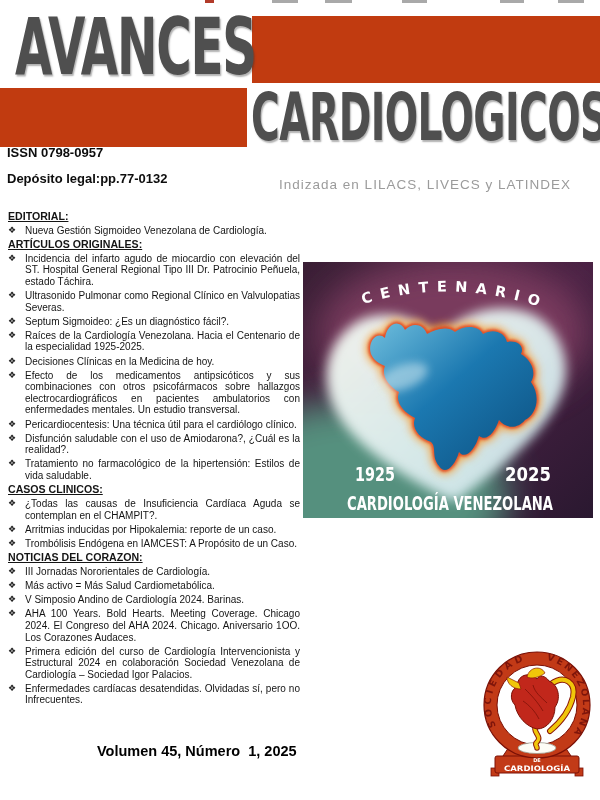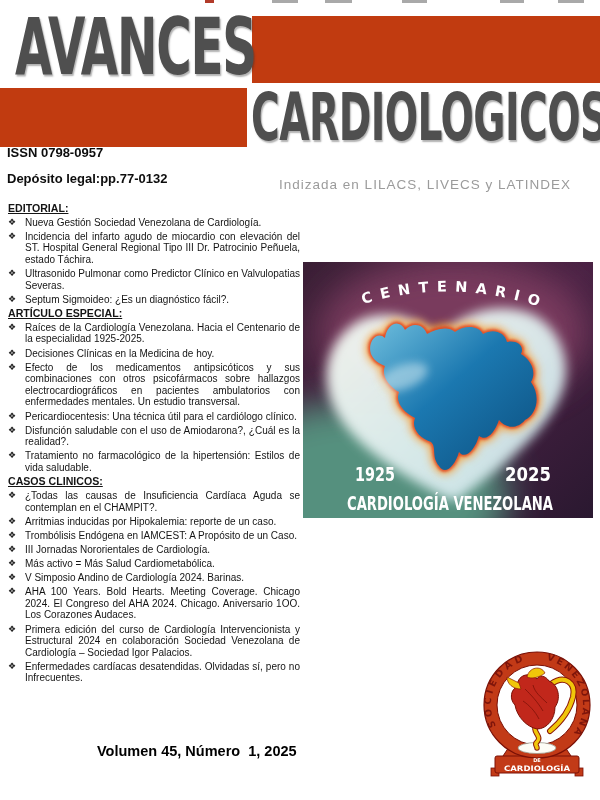--- a/index.html
+++ b/index.html
@@ -22,21 +22,21 @@
   .issn{top:145px;}
   .deposito{top:161px;margin-top:10px;}
   .subtitle{position:absolute;left:255px;width:340px;text-align:center;color:#9B9B9B;
             font-size:13.5px;letter-spacing:1px;white-space:nowrap;}
   .subtitle1{top:147px;}
   .subtitle2{top:177px;}
 
   
   .toc{position:absolute;left:8px;top:203px;width:292px;font-size:10px;line-height:11.6px;color:#141414;}
   .sec-h{font-weight:bold;text-decoration:underline;font-size:10.6px;margin:3px 0 2px;}
-  .sec:first-child .sec-h{margin-top:0;}
+  .sec:first-child .sec-h{margin-top:8px;}
   .item{display:flex;margin:0 0 2.5px;}
   .bullet{flex:0 0 17px;width:17px;font-size:9px;line-height:11.6px;color:#222;}
   .itx{flex:1;text-align:justify;}
 
   
   .centenario{position:absolute;left:303px;top:262px;width:290px;height:256px;}
   .centenario svg{display:block;}
 
   
   .logo{position:absolute;left:479px;top:651px;width:117px;height:127px;}
@@ -65,41 +65,41 @@
   <div class="issn-line issn">ISSN 0798-0957</div>
   <div class="issn-line deposito">Depósito legal:pp.77-0132</div>
   <div class="subtitle subtitle2">Indizada en LILACS, LIVECS y LATINDEX</div>
 
   <div class="toc">
 
     <div class="sec">
       <div class="sec-h">EDITORIAL:</div>
       <div class="item">
           <span class="bullet">❖</span>
-          <span class="itx">Nueva Gestión Sociedad Venezolana de Cardiología.</span>
-        </div>
-    </div>
-
-    <div class="sec">
+          <span class="itx">Nueva Gestión Sigmoideo Venezolana de Cardiología.</span>
+        </div>
+    </div>
+
+    <div class="sec">
+      <div class="sec-h">ARTÍCULOS ORIGINALES:</div>
       <div class="item">
           <span class="bullet">❖</span>
           <span class="itx">Incidencia del infarto agudo de miocardio con elevación del ST. Hospital General Regional Tipo III Dr. Patrocinio Peñuela, estado Táchira.</span>
         </div>
       <div class="item">
           <span class="bullet">❖</span>
-          <span class="itx">Ultrasonido Pulmonar como Predictor Clínico en Valvulopatias Severas.</span>
+          <span class="itx">Ultrasonido Pulmonar como Regional Clínico en Valvulopatias Severas.</span>
         </div>
       <div class="item">
           <span class="bullet">❖</span>
           <span class="itx">Septum Sigmoideo: ¿Es un diagnóstico fácil?.</span>
         </div>
     </div>
 
     <div class="sec">
-      <div class="sec-h">ARTÍCULO ESPECIAL:</div>
       <div class="item">
           <span class="bullet">❖</span>
           <span class="itx">Raíces de la Cardiología Venezolana.  Hacia el Centenario de la especialidad 1925-2025.</span>
         </div>
     </div>
 
     <div class="sec">
       <div class="item">
           <span class="bullet">❖</span>
           <span class="itx">Decisiones Clínicas en la Medicina de hoy.</span>
@@ -135,20 +135,21 @@
           <span class="bullet">❖</span>
           <span class="itx">Arritmias inducidas por Hipokalemia: reporte de un caso.</span>
         </div>
       <div class="item">
           <span class="bullet">❖</span>
           <span class="itx">Trombólisis Endógena en IAMCEST: A Propósito de un Caso.</span>
         </div>
     </div>
 
     <div class="sec">
+      <div class="sec-h">NOTICIAS DEL CORAZON:</div>
       <div class="item">
           <span class="bullet">❖</span>
           <span class="itx">III Jornadas Nororientales de Cardiología.</span>
         </div>
       <div class="item">
           <span class="bullet">❖</span>
           <span class="itx">Más activo = Más Salud Cardiometabólica.</span>
         </div>
       <div class="item">
           <span class="bullet">❖</span>

